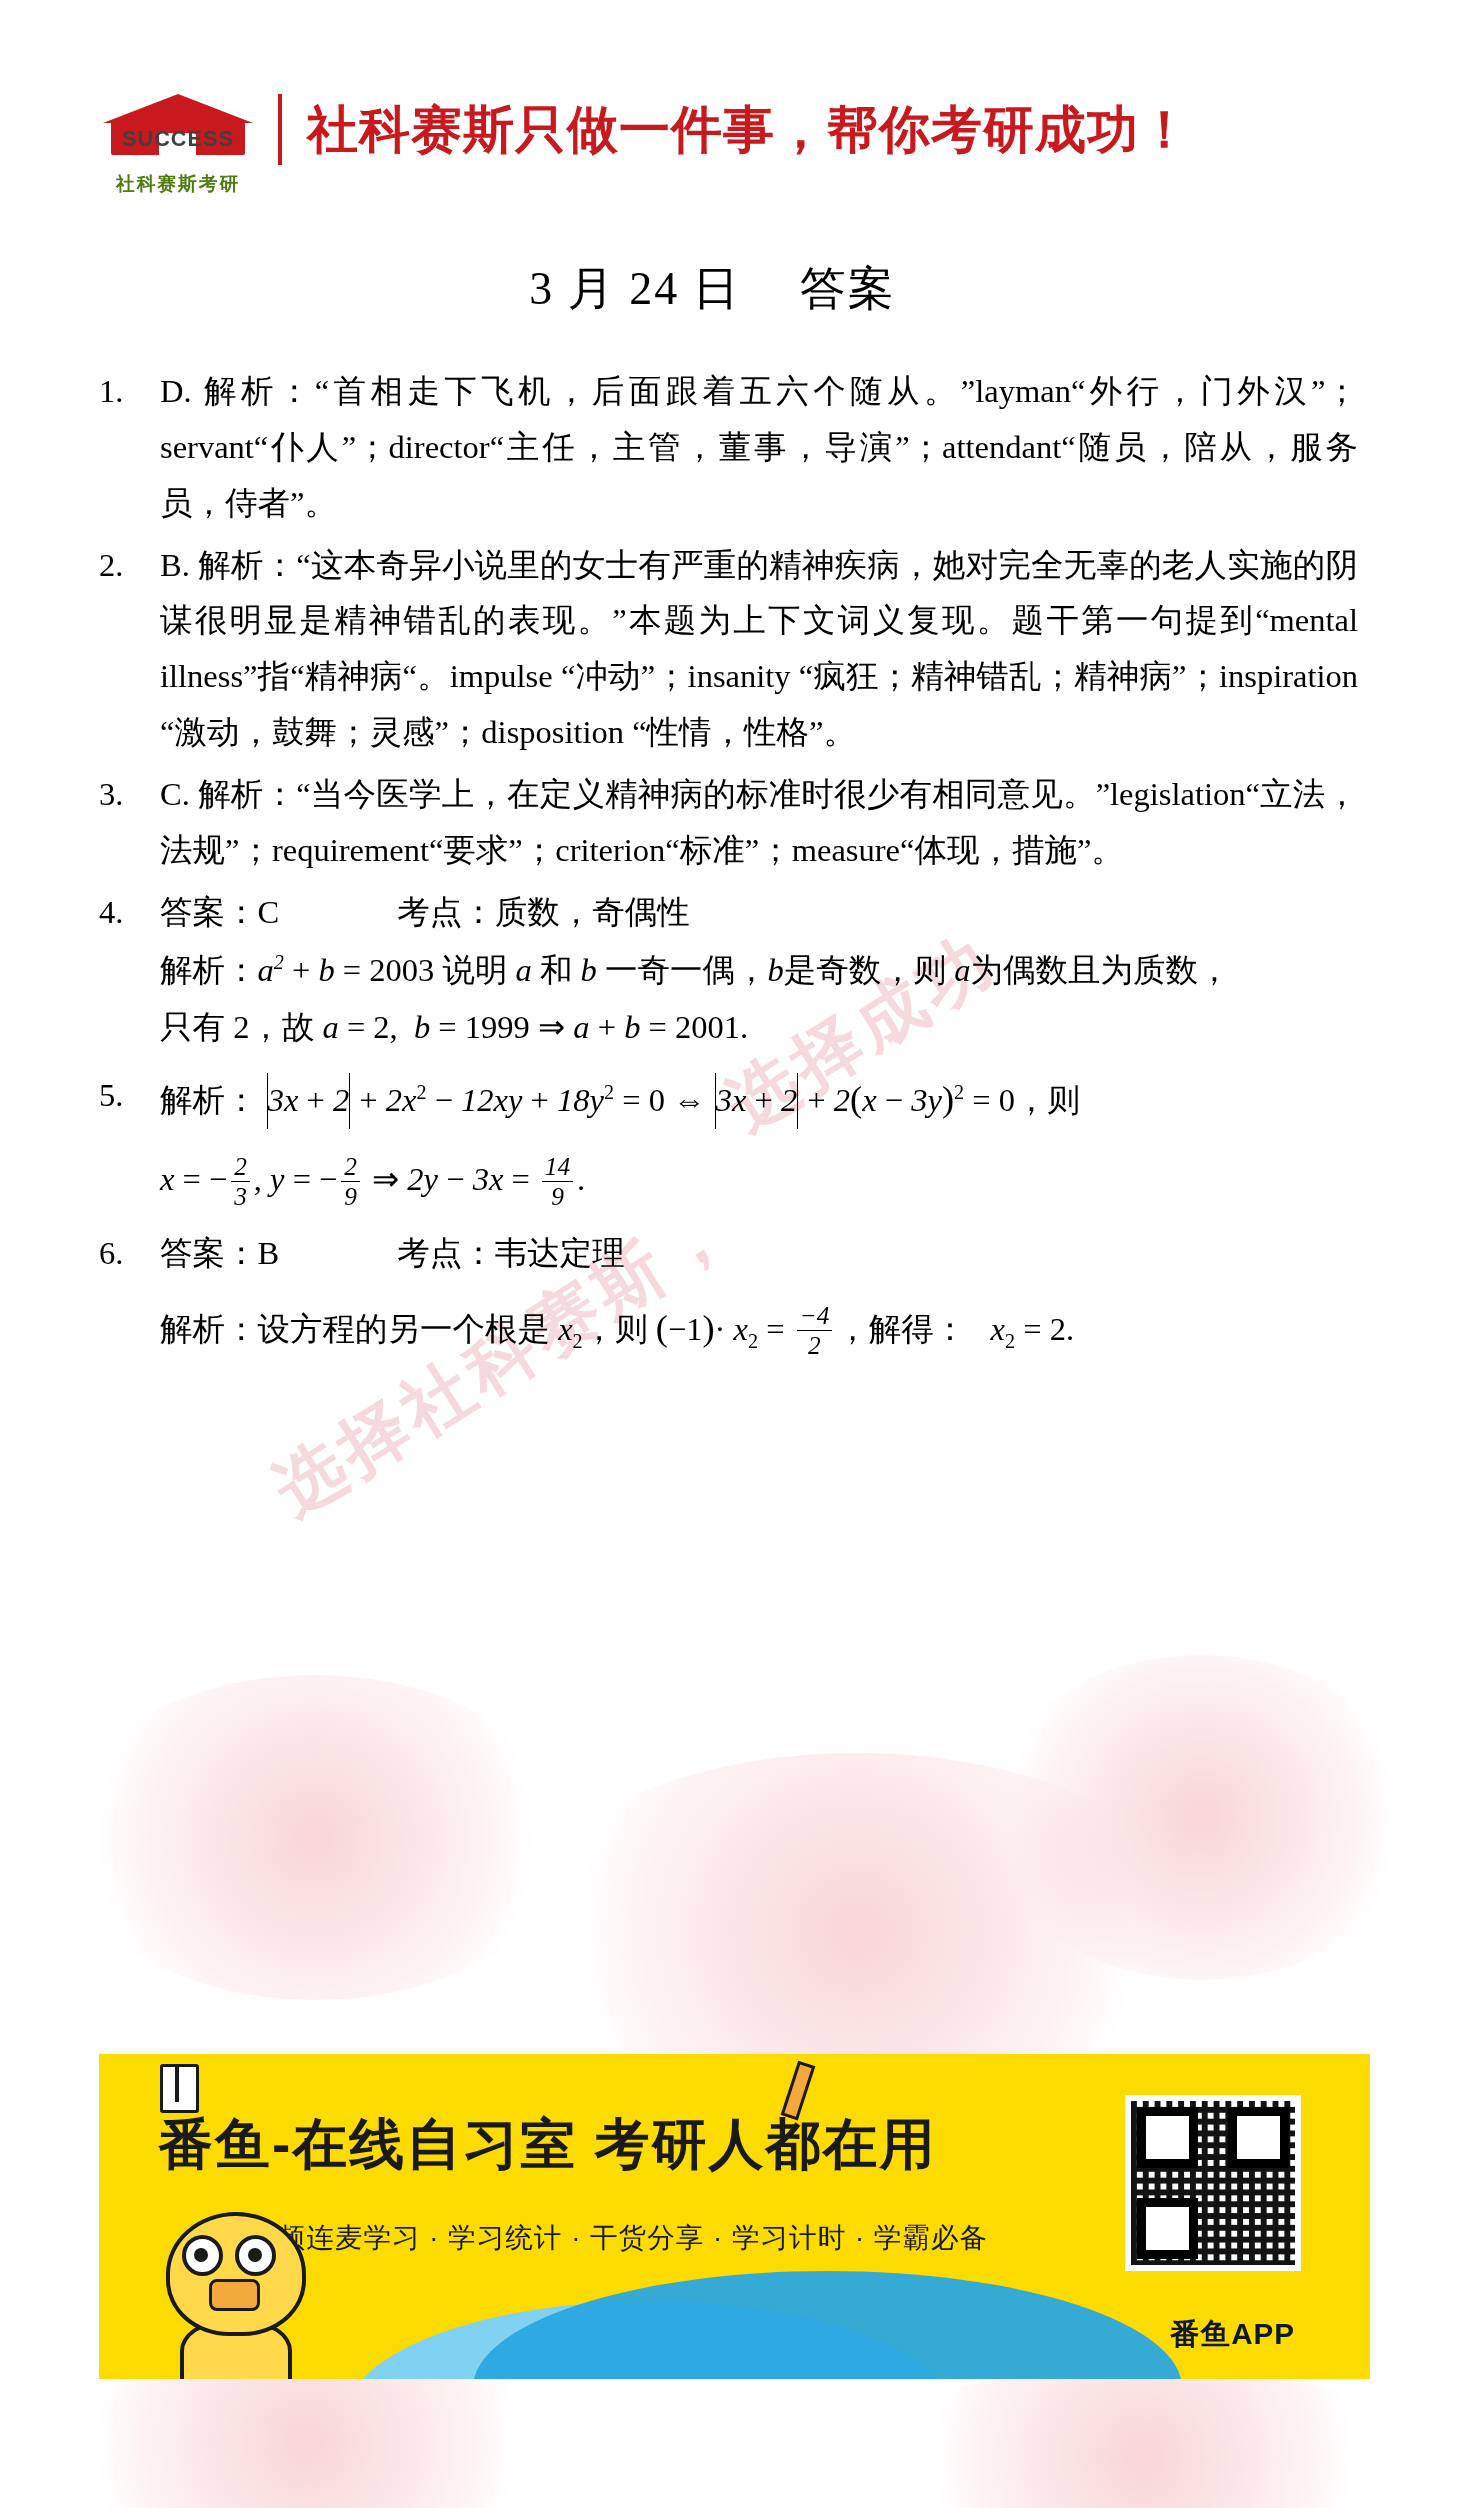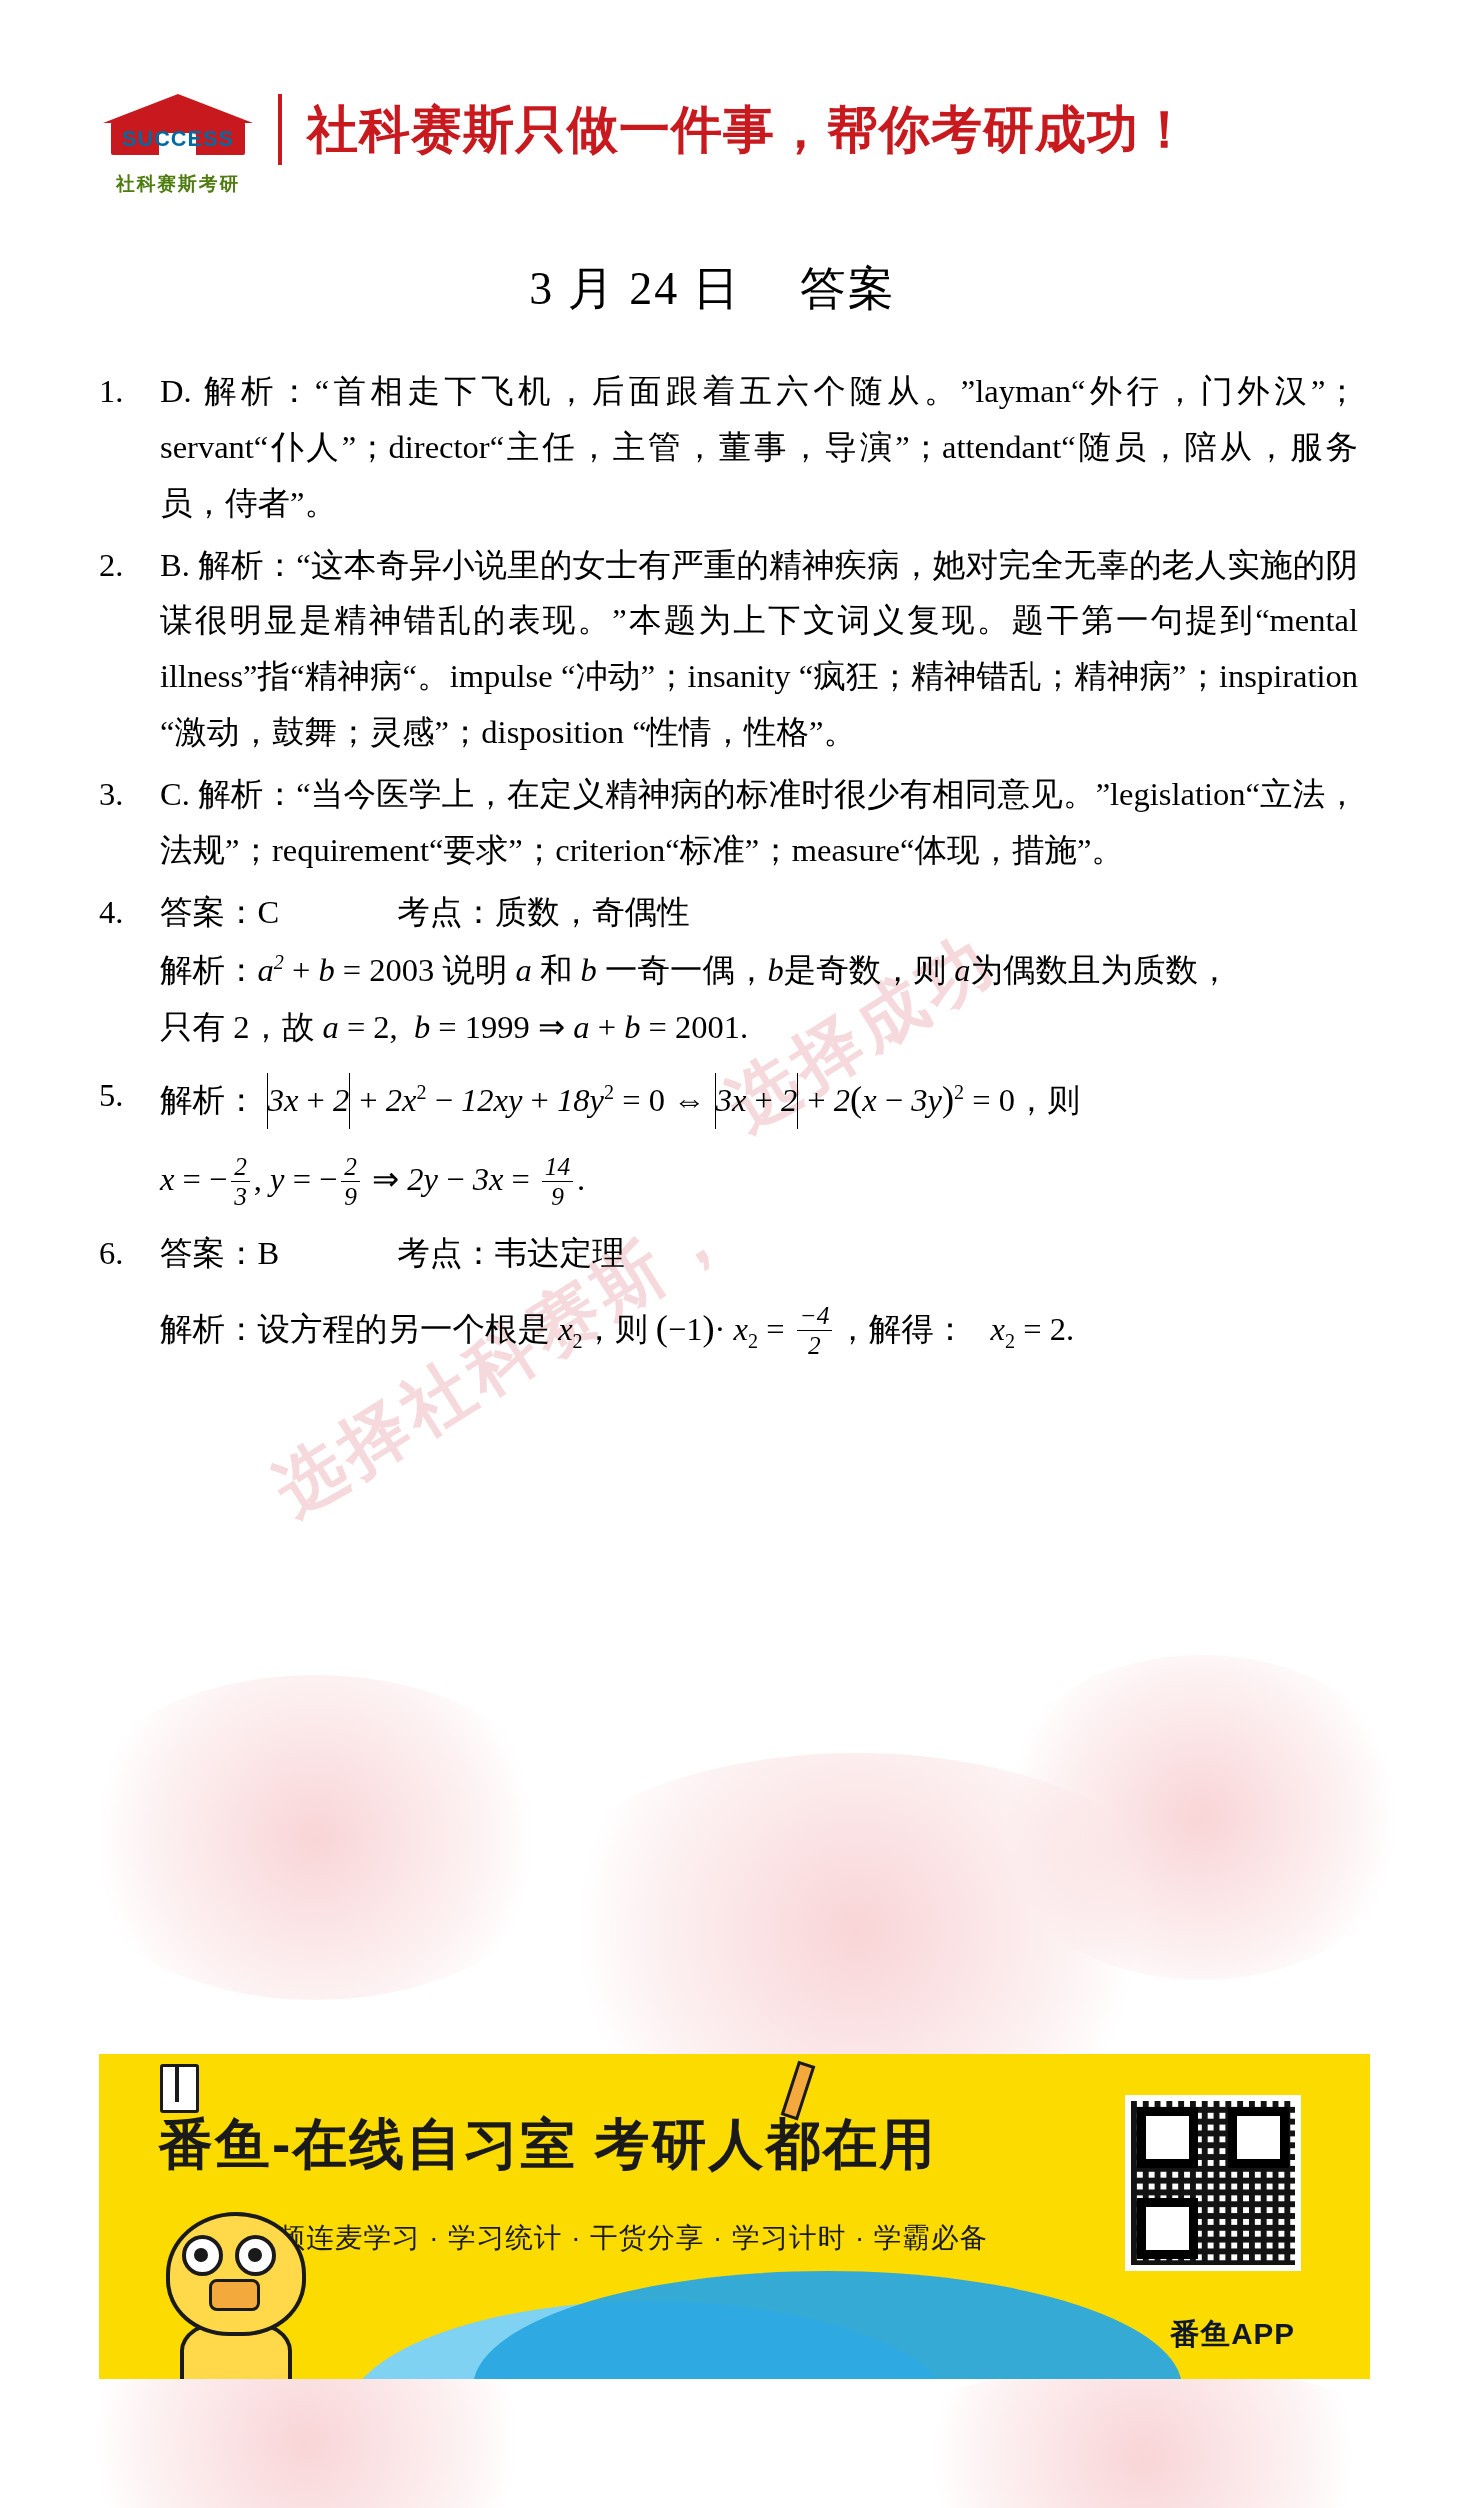--- a/index.html
+++ b/index.html
@@ -92,21 +92,21 @@
     width: 37px;
     height: 21.7px;
     background: #ffffff;
     border-radius: 3px 3px 0 0;
   }
   .logo-en {
     position: absolute;
     left: 0; top: 31.5px;
     width: 150px;
     text-align: center;
-    color: #0369a1;
+    color: #404040;
     font-family: "Liberation Sans", sans-serif;
     font-weight: bold;
     font-size: 21.7px;
     letter-spacing: 1px;
     z-index: 2;
   }
   .logo-cn {
     margin-top: 16px;
     font-family: "Liberation Sans", sans-serif;
     font-size: 18.7px;

